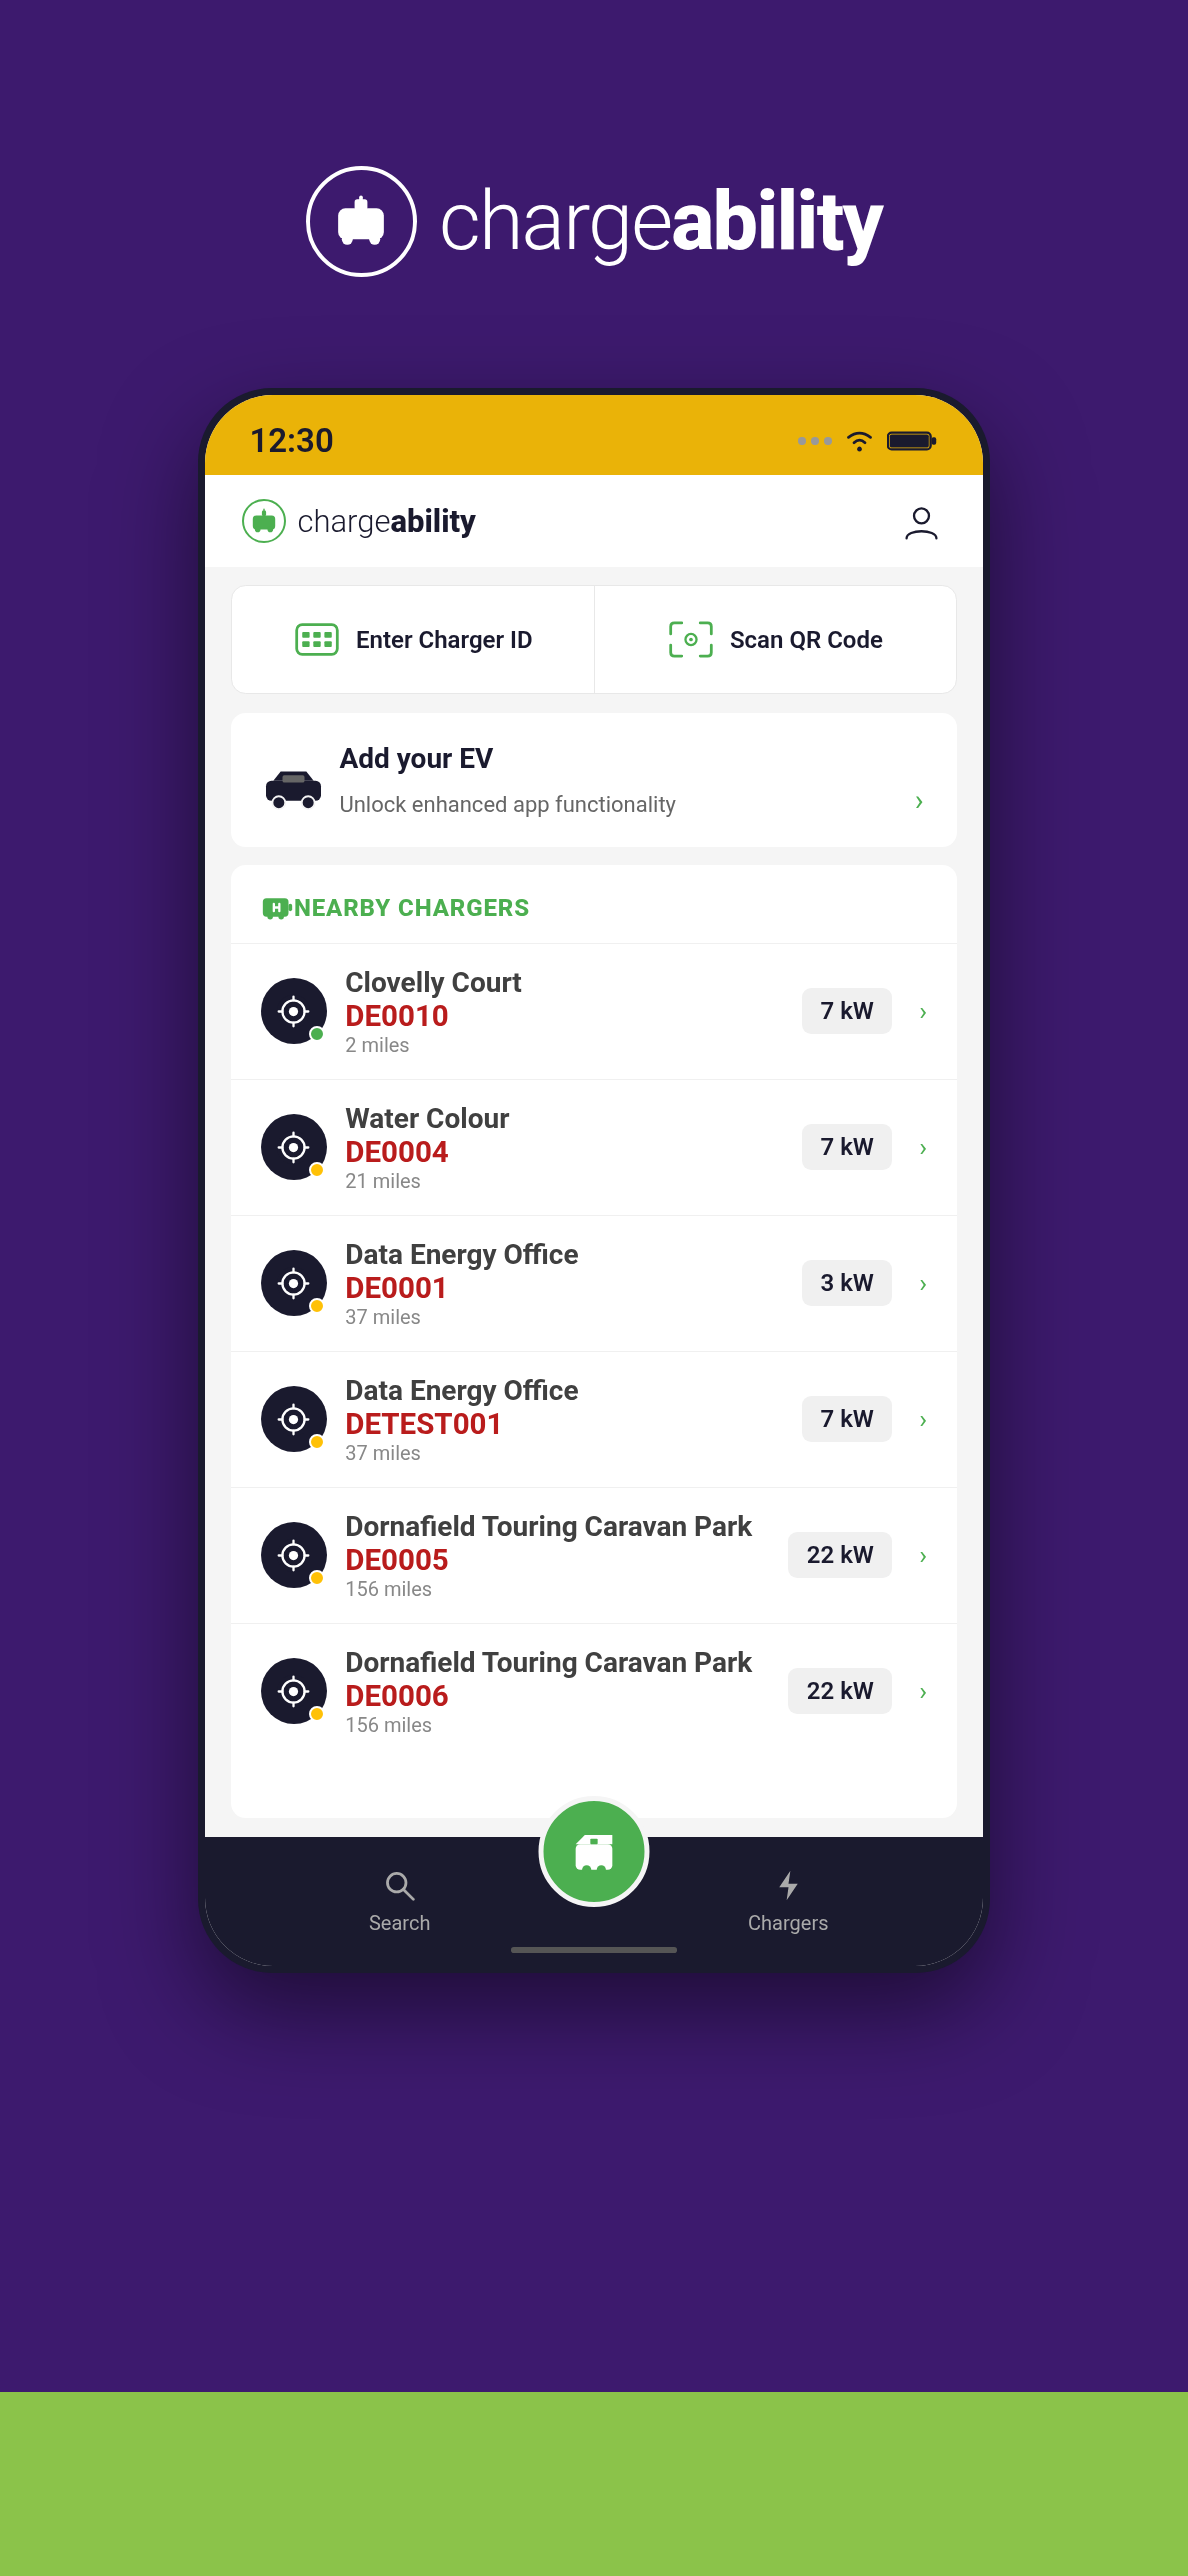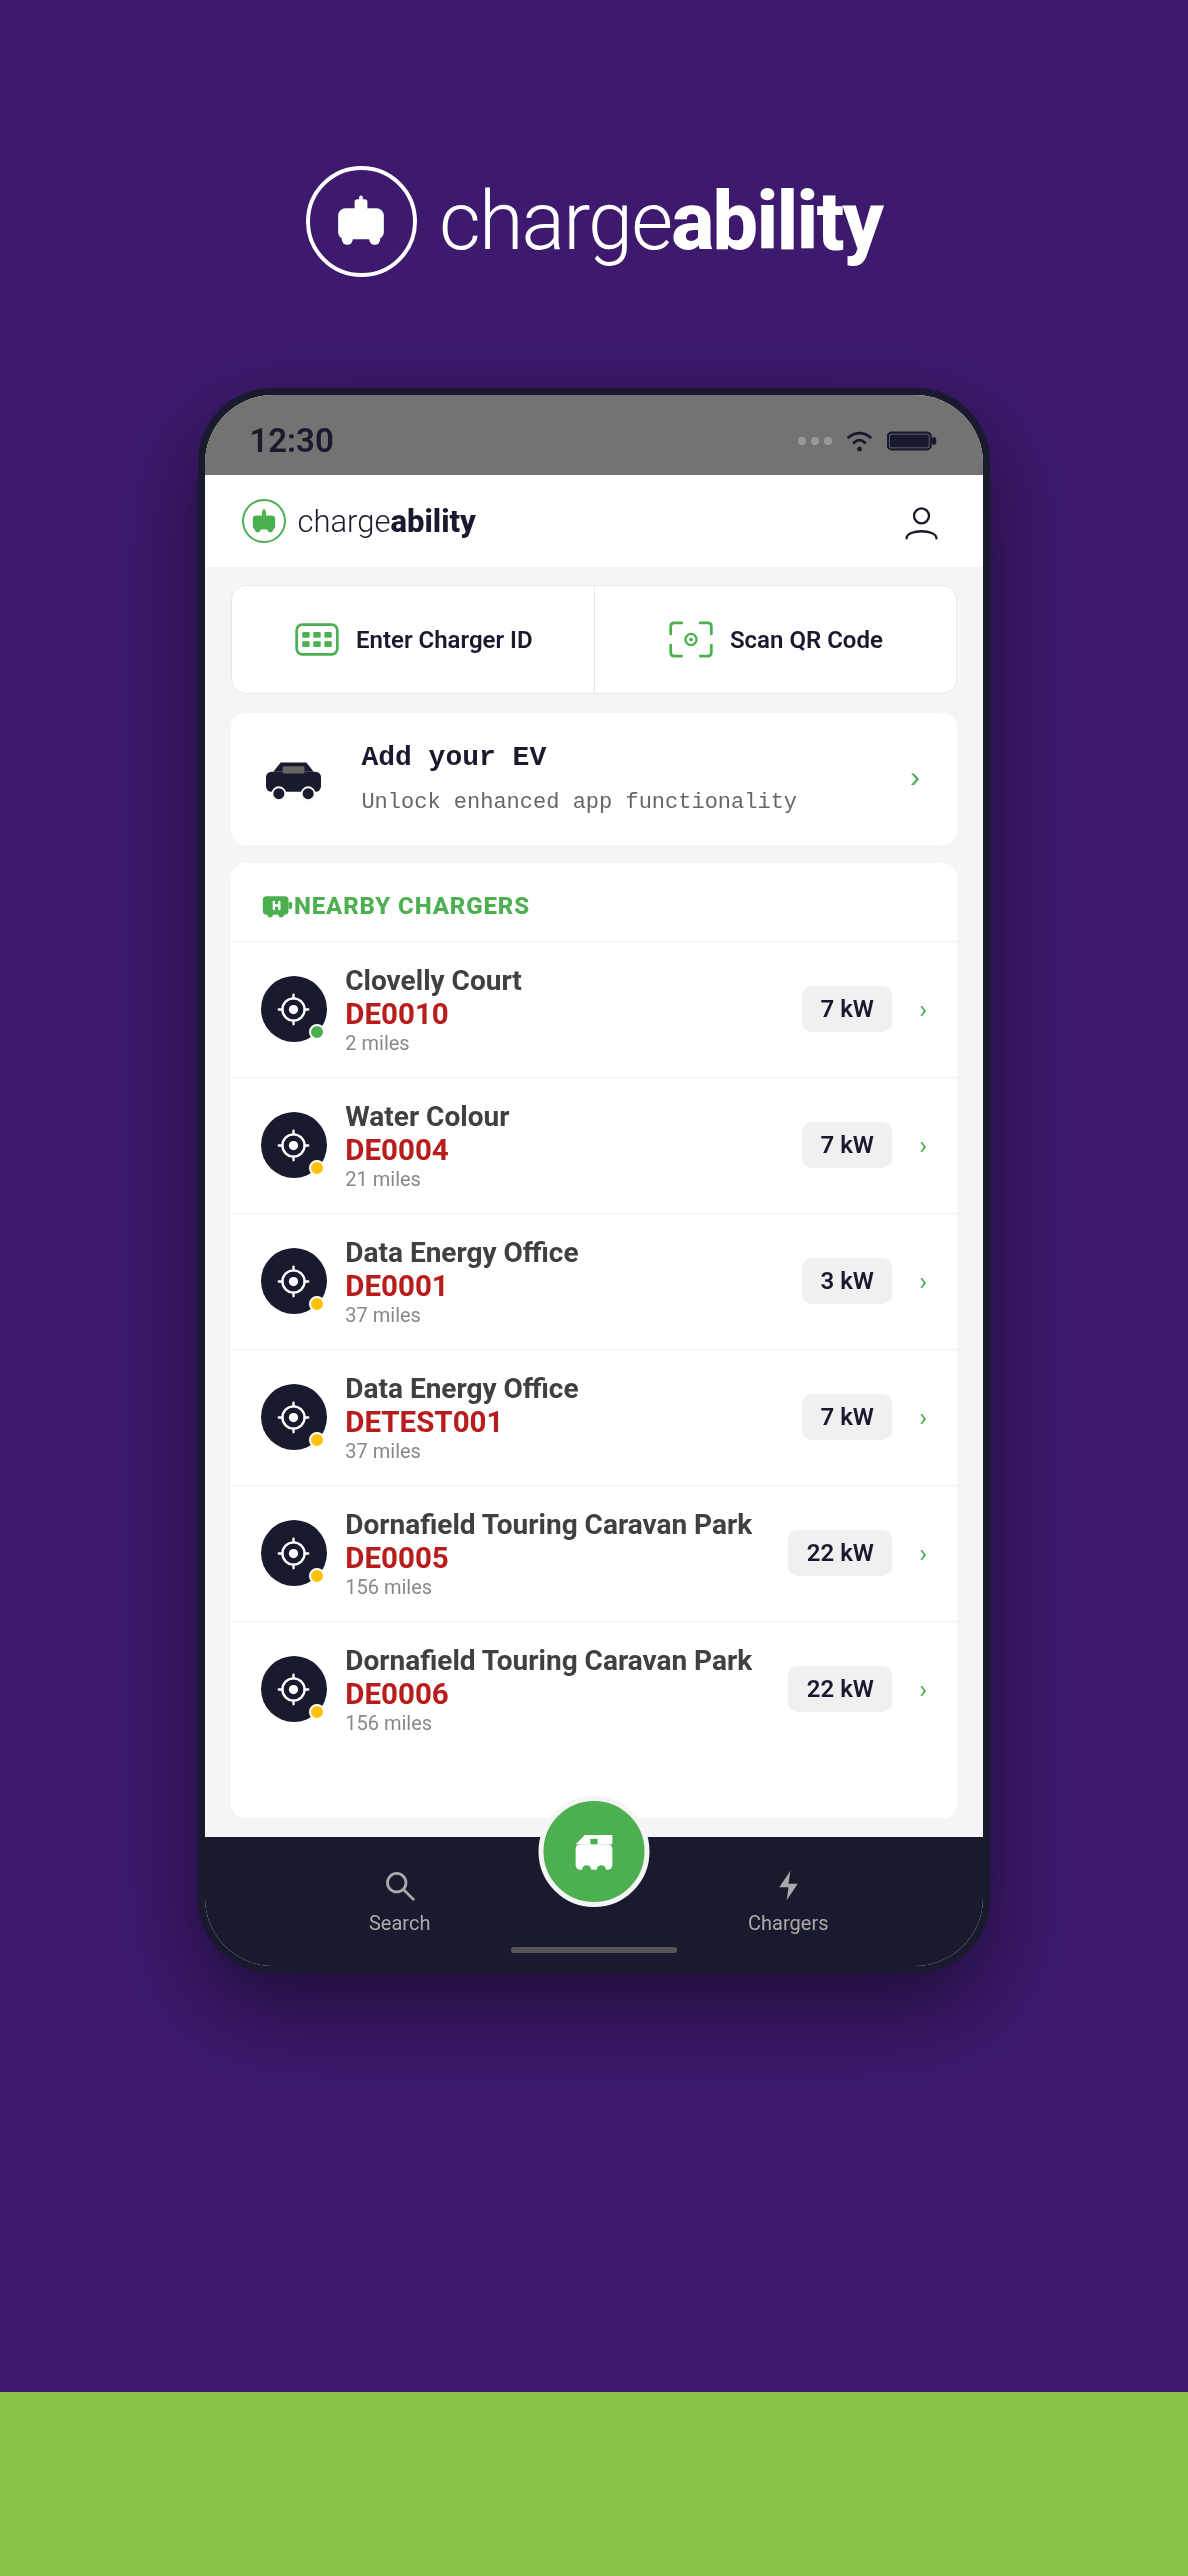--- a/index.html
+++ b/index.html
@@ -74,21 +74,21 @@
       display: flex;
       flex-direction: column;
     }
 
     
     .status-bar {
       display: flex;
       justify-content: space-between;
       align-items: center;
       padding: 26px 44px 14.7px;
-      background: #737373;
+      background: #eab308;
     }
 
     .status-time {
       font-size: 33px;
       font-weight: 600;
       color: #1a1a2e;
     }
 
     .status-icons {
       display: flex;
@@ -172,28 +172,27 @@
 
     .action-btn-label {
       font-size: 24px;
       font-weight: 600;
       color: #1a1a2e;
     }
 
     
     .add-ev-card {
       display: flex;
-      align-items: center;
+      align-items: flex-end;
       background: white;
       margin: 0 26px 18.4px;
       border-radius: 14.7px;
       padding: 29.5px 33px;
-      gap: 38px;
+      gap: 16px;
       cursor: pointer;
-      font-family: Liberation Mono, monospace;
     }
 
     .ev-icon {
       width: 59px;
       height: 59px;
       display: flex;
       align-items: center;
       justify-content: center;
     }
 

